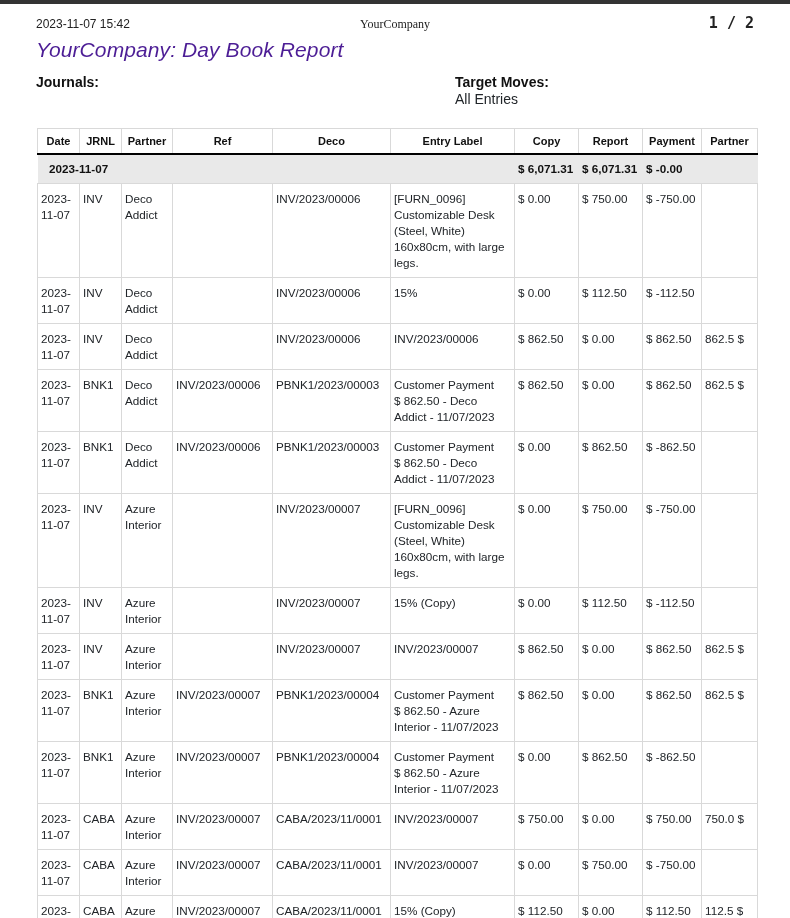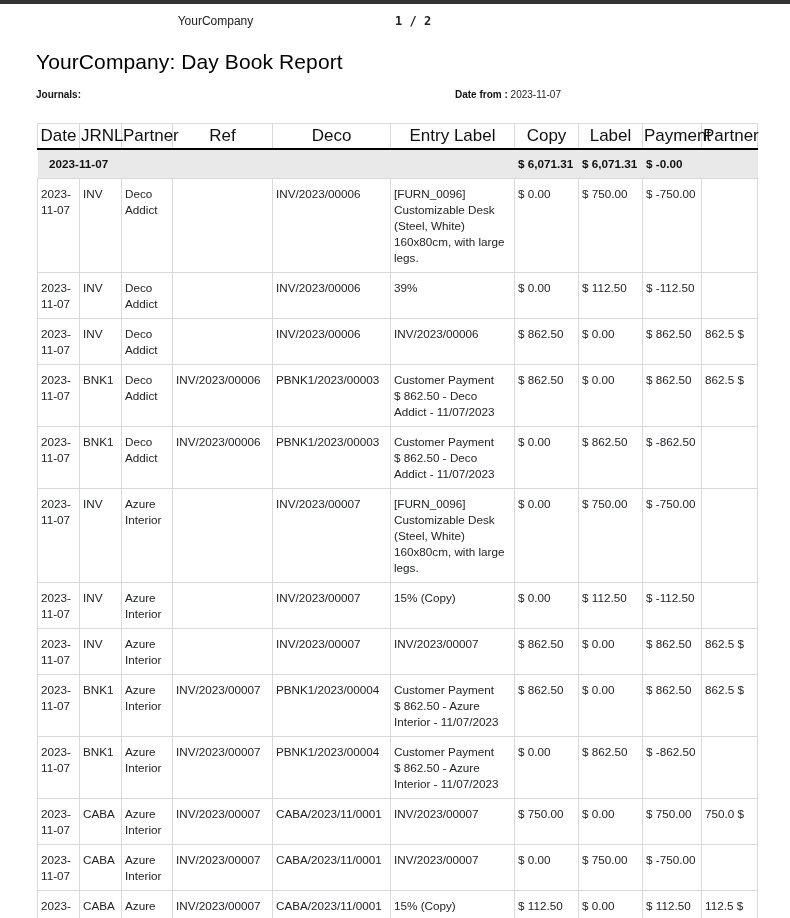--- a/index.html
+++ b/index.html
@@ -16,60 +16,61 @@
     background: #333333;
   }
   .page-header {
     display: flex;
     align-items: baseline;
     padding: 10px 36px 0 36px;
     font-size: 12px;
     color: #222;
   }
   .ph-left   { flex: 1; text-align: left; }
-  .ph-center { flex: 1; text-align: center; }
-  .ph-right  { flex: 1; text-align: left; font-family: "DejaVu Sans Mono", monospace; font-weight: 700; font-size: 12px; }
+  .ph-center { flex: 1; text-align: center; font-family: Liberation Serif, serif; }
+  .ph-right  { flex: 1; text-align: right; font-family: "DejaVu Sans Mono", monospace; font-weight: 700; font-size: 15px; }
 
   .report-title {
-    margin: 22px 36px 12px 36px;
+    margin: 6px 36px 12px 36px;
     font-size: 21px;
     font-weight: 400;
-    color: #000000;
+    color: #4c1d95;
     letter-spacing: 0.1px;
+    font-style: italic;
   }
 
   .filters {
     display: flex;
     margin: 0 36px 20px 36px;
-    font-size: 10px;
+    font-size: 14px;
     line-height: 17px;
   }
   .f-journals { width: 419px; }
   .f-target   { width: 120px; }
   .f-dates    { flex: 1; }
   .f-label    { font-weight: 700; color: #111; }
   .f-value    { font-weight: 400; }
 
   table.daybook {
     border-collapse: collapse;
     table-layout: fixed;
     width: 720px;
     margin-left: 37px;
     font-size: 11.7px;
   }
   table.daybook th {
     border: 1px solid #d9d9d9;
     border-bottom: 2px solid #000000;
     padding: 4px 1px;
-    font-weight: 400;
+    font-weight: 700;
     color: #111;
     text-align: center;
     vertical-align: middle;
     line-height: 16px;
-    font-size: 17px;
+    font-size: 11px;
   }
   table.daybook td {
     border: 1px solid #d9d9d9;
     padding: 7px 3px 6px 3px;
     vertical-align: top;
     text-align: left;
     line-height: 16px;
     word-wrap: break-word;
     overflow-wrap: break-word;
   }
@@ -95,35 +96,36 @@
   col.col-credit   { width: 64px; }
   col.col-balance  { width: 59px; }
   col.col-currency { width: 56px; }
 </style>
 </head>
 <body>
 
 <div class="top-strip"></div>
 
 <div class="page-header">
+  <div class="ph-left">2023-11-07 15:42</div>
   <div class="ph-center">YourCompany</div>
   <div class="ph-right">1 / 2</div>
 </div>
 
 <div class="report-title">YourCompany: Day Book Report</div>
 
 <div class="filters">
   <div class="f-journals">
     <div class="f-label">Journals:</div>
   </div>
+  <div class="f-target">
+    <div class="f-label">Target Moves:</div>
+    <div class="f-value">All Entries</div>
+  </div>
   <div class="f-dates">
-    <div>
-      <span class="f-label">Date from :</span>
-      <span class="f-value">2023-11-07</span>
-    </div>
   </div>
 </div>
 
 <table class="daybook">
   <colgroup>
     <col class="col-date">
       <col class="col-jrnl">
       <col class="col-partner">
       <col class="col-ref">
       <col class="col-move">
@@ -135,21 +137,21 @@
   </colgroup>
   <thead>
     <tr>
       <th>Date</th>
       <th>JRNL</th>
       <th>Partner</th>
       <th>Ref</th>
       <th>Deco</th>
       <th>Entry Label</th>
       <th>Copy</th>
-      <th>Label</th>
+      <th>Report</th>
       <th>Payment</th>
       <th>Partner</th>
     </tr>
   </thead>
   <tbody>
     <tr class="group-row">
       <td class="g-date" colspan="6">2023-11-07</td>
       <td>$&nbsp;6,071.31</td>
       <td>$&nbsp;6,071.31</td>
       <td>$&nbsp;-0.00</td>
@@ -166,21 +168,21 @@
         <td class="c-credit">$&nbsp;750.00</td>
         <td class="c-balance">$&nbsp;-750.00</td>
         <td class="c-currency"></td>
       </tr>
       <tr>
         <td class="c-date">2023-11-07</td>
         <td class="c-jrnl">INV</td>
         <td class="c-partner">Deco Addict</td>
         <td class="c-ref"></td>
         <td class="c-move">INV/2023/00006</td>
-        <td class="c-entry_label">39%</td>
+        <td class="c-entry_label">15%</td>
         <td class="c-debit">$&nbsp;0.00</td>
         <td class="c-credit">$&nbsp;112.50</td>
         <td class="c-balance">$&nbsp;-112.50</td>
         <td class="c-currency"></td>
       </tr>
       <tr>
         <td class="c-date">2023-11-07</td>
         <td class="c-jrnl">INV</td>
         <td class="c-partner">Deco Addict</td>
         <td class="c-ref"></td>

